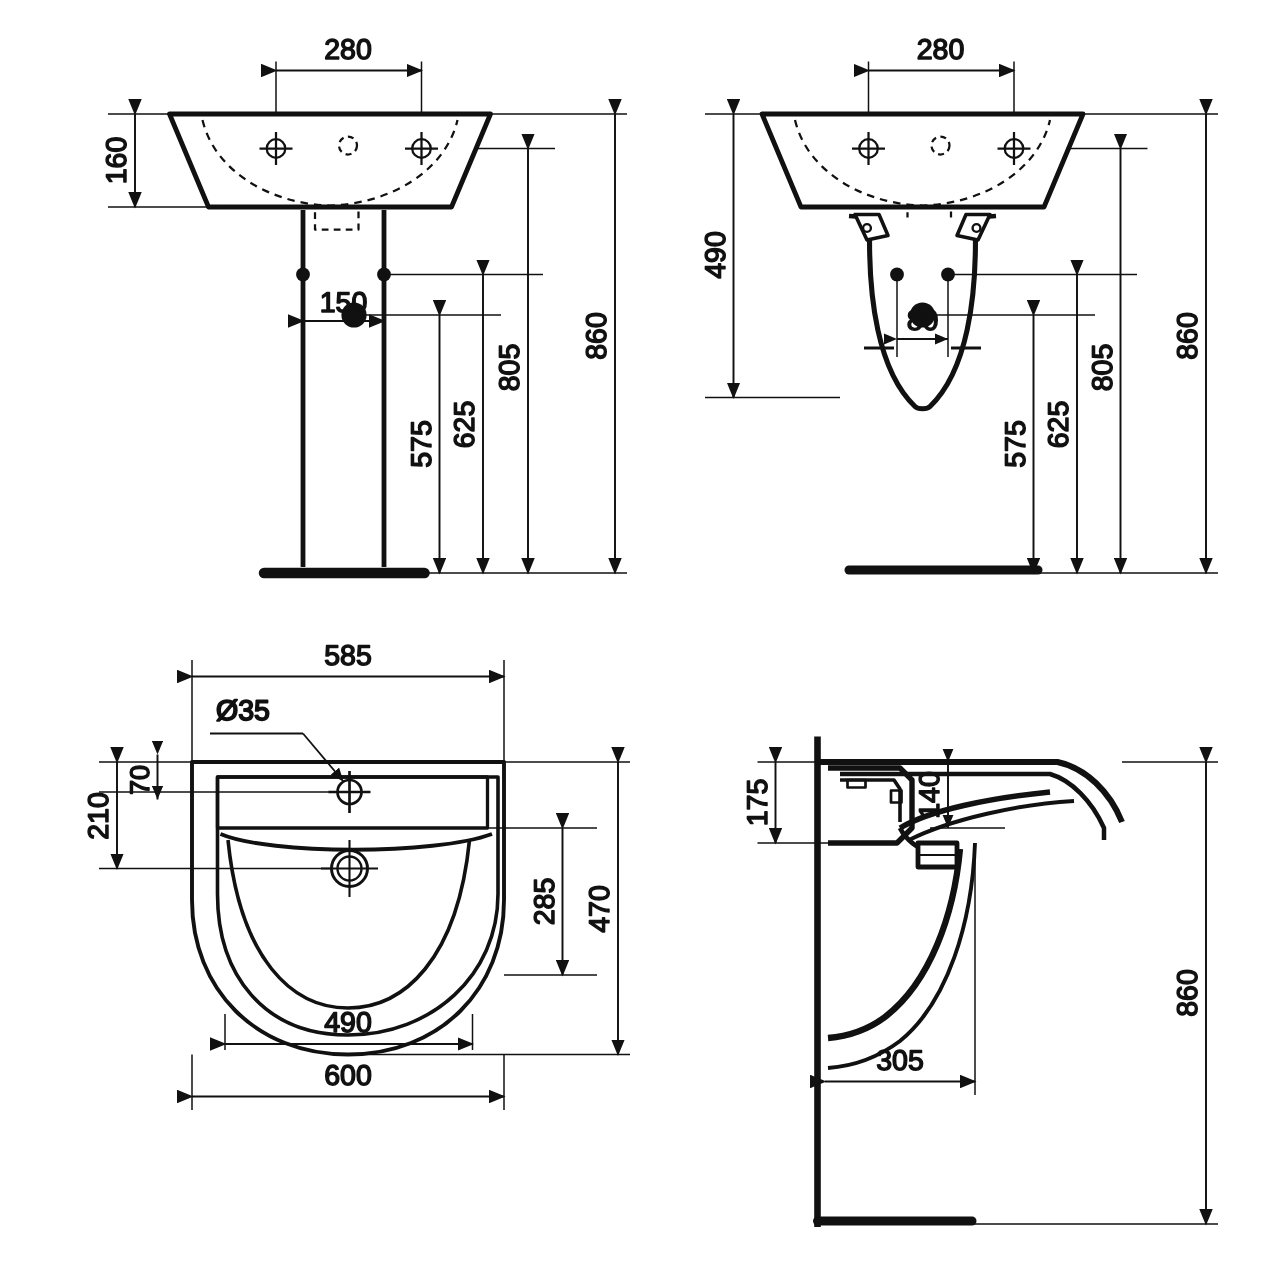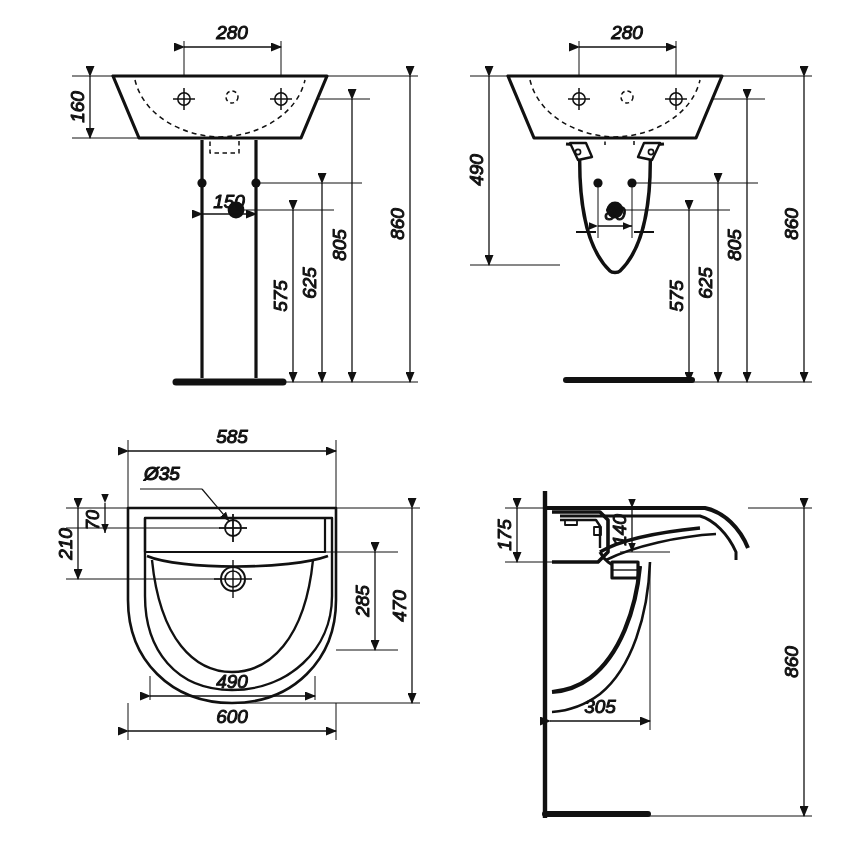--- a/index.html
+++ b/index.html
@@ -1,17 +1,17 @@
 <!DOCTYPE html>
 <html><head>
 <meta charset="utf-8">
 <style>
   html,body{margin:0;padding:0;background:#ffffff;}
   body{width:850px;height:850px;font-family:"Liberation Sans",sans-serif;}
-  #sheet{position:relative;width:850px;height:850px;overflow:hidden;background:#fff;font-style:italic;}
+  #sheet{position:relative;width:850px;height:850px;overflow:hidden;background:#fff;}
   svg{display:block;}
   .dimtxt{font-family:"Liberation Sans",sans-serif;font-size:19px;fill:#111;}
   .dimtxt.small{font-size:18px;}
 </style>
 </head>
 <body>
 
 <div id="sheet">
 <svg width="850" height="850" viewBox="0 0 850 850">
   <defs>

